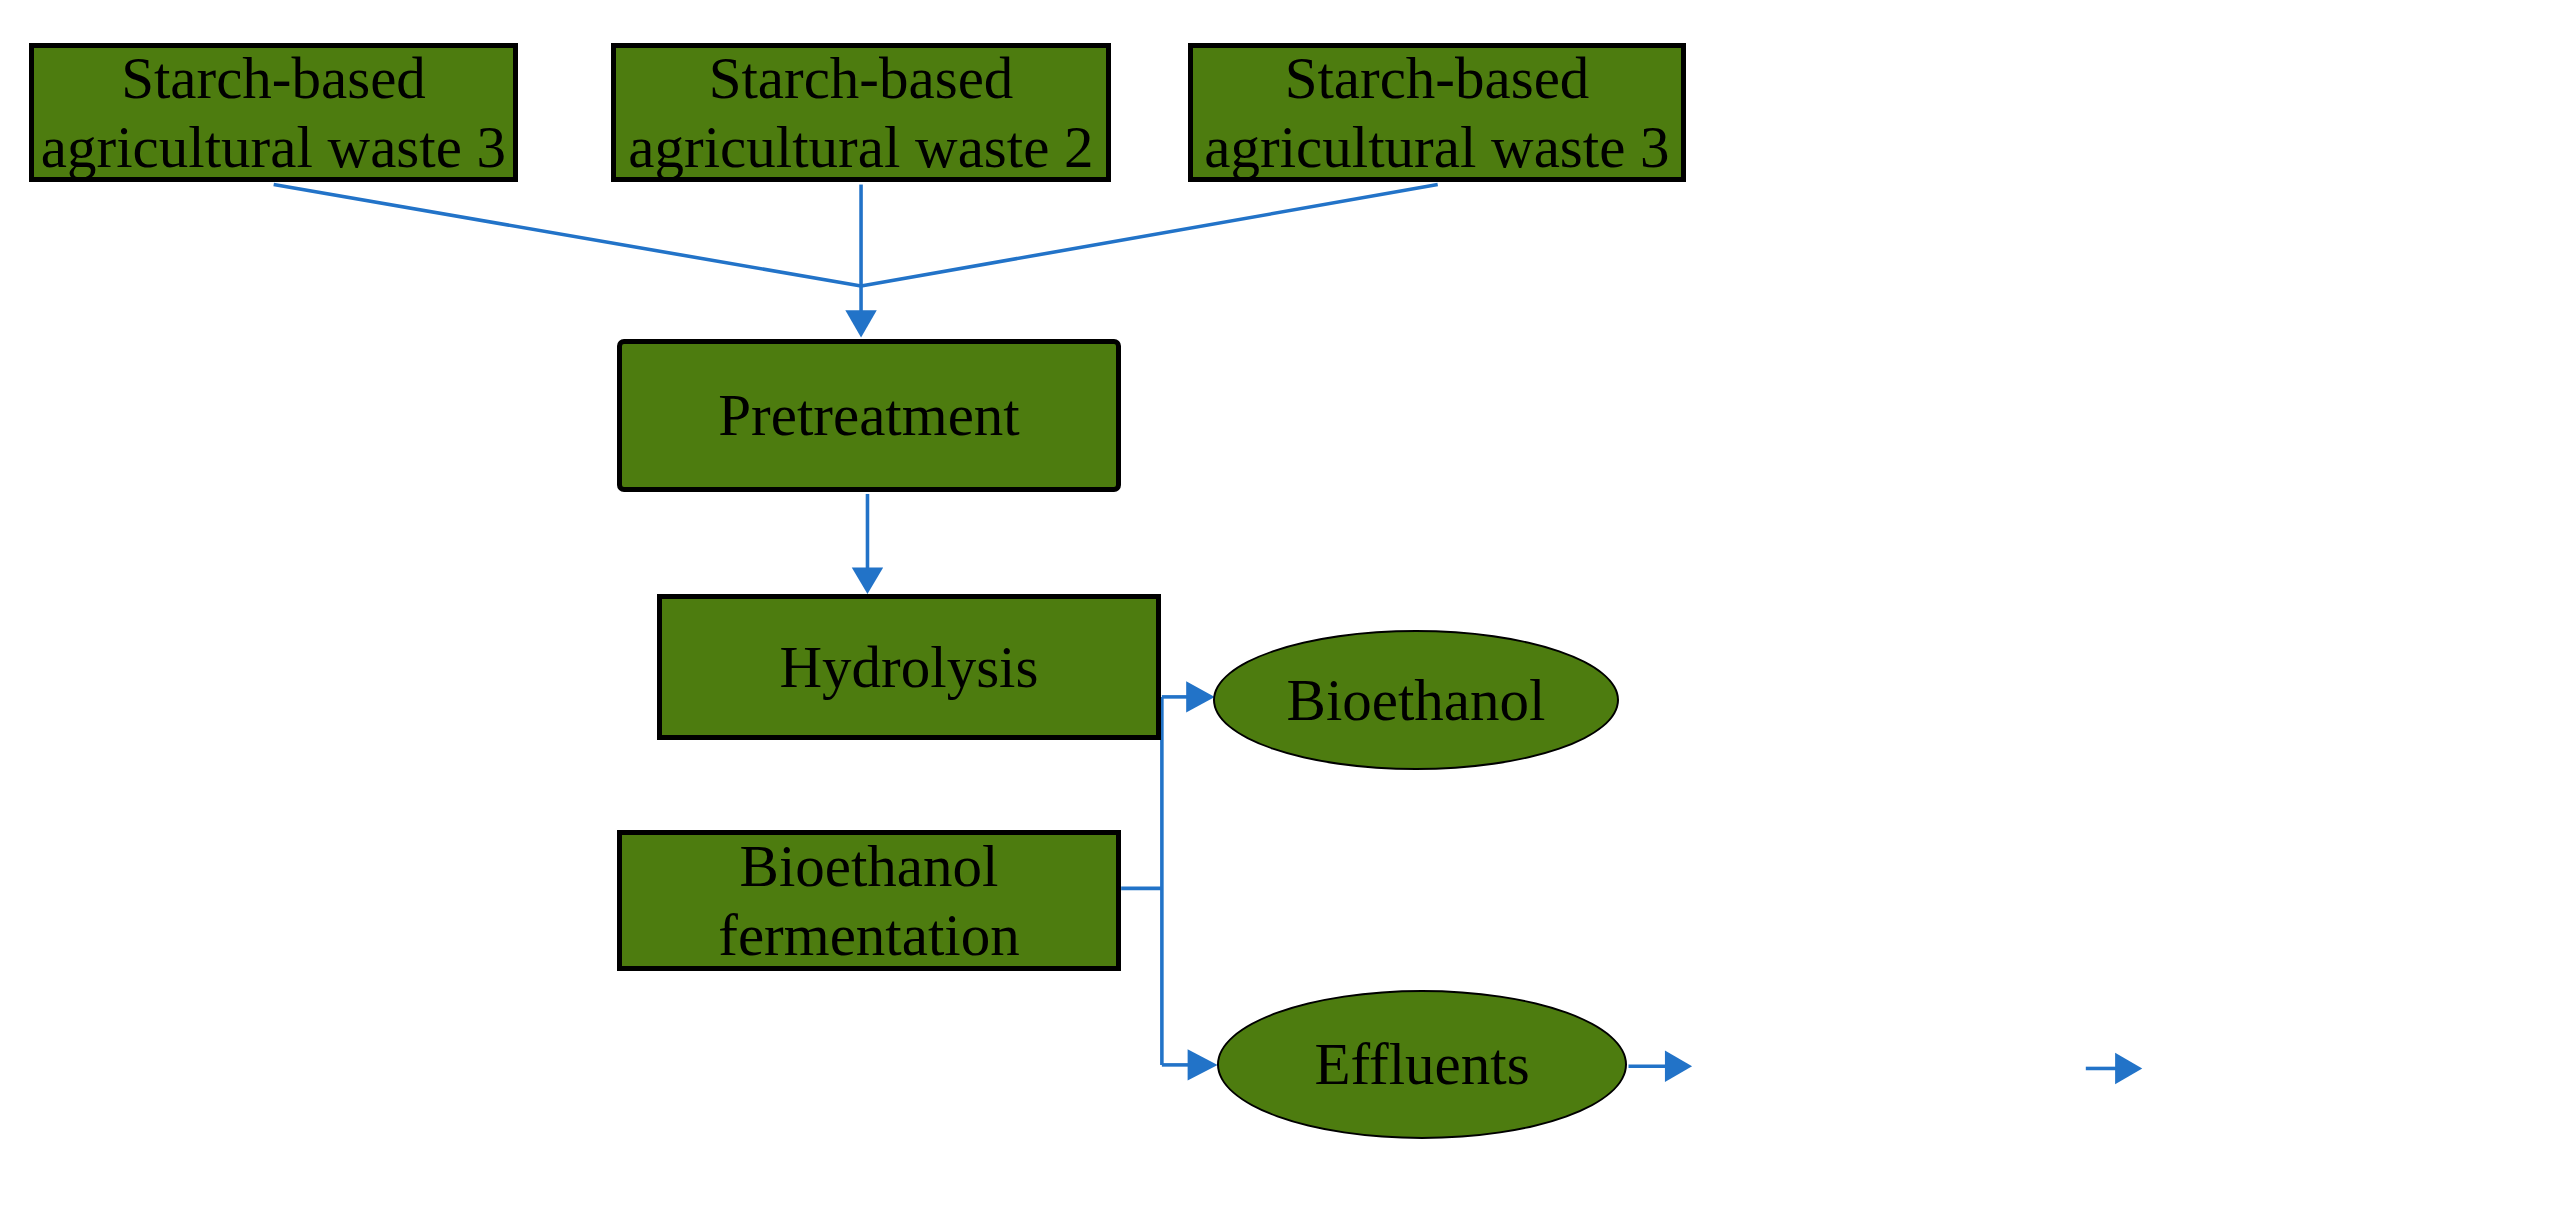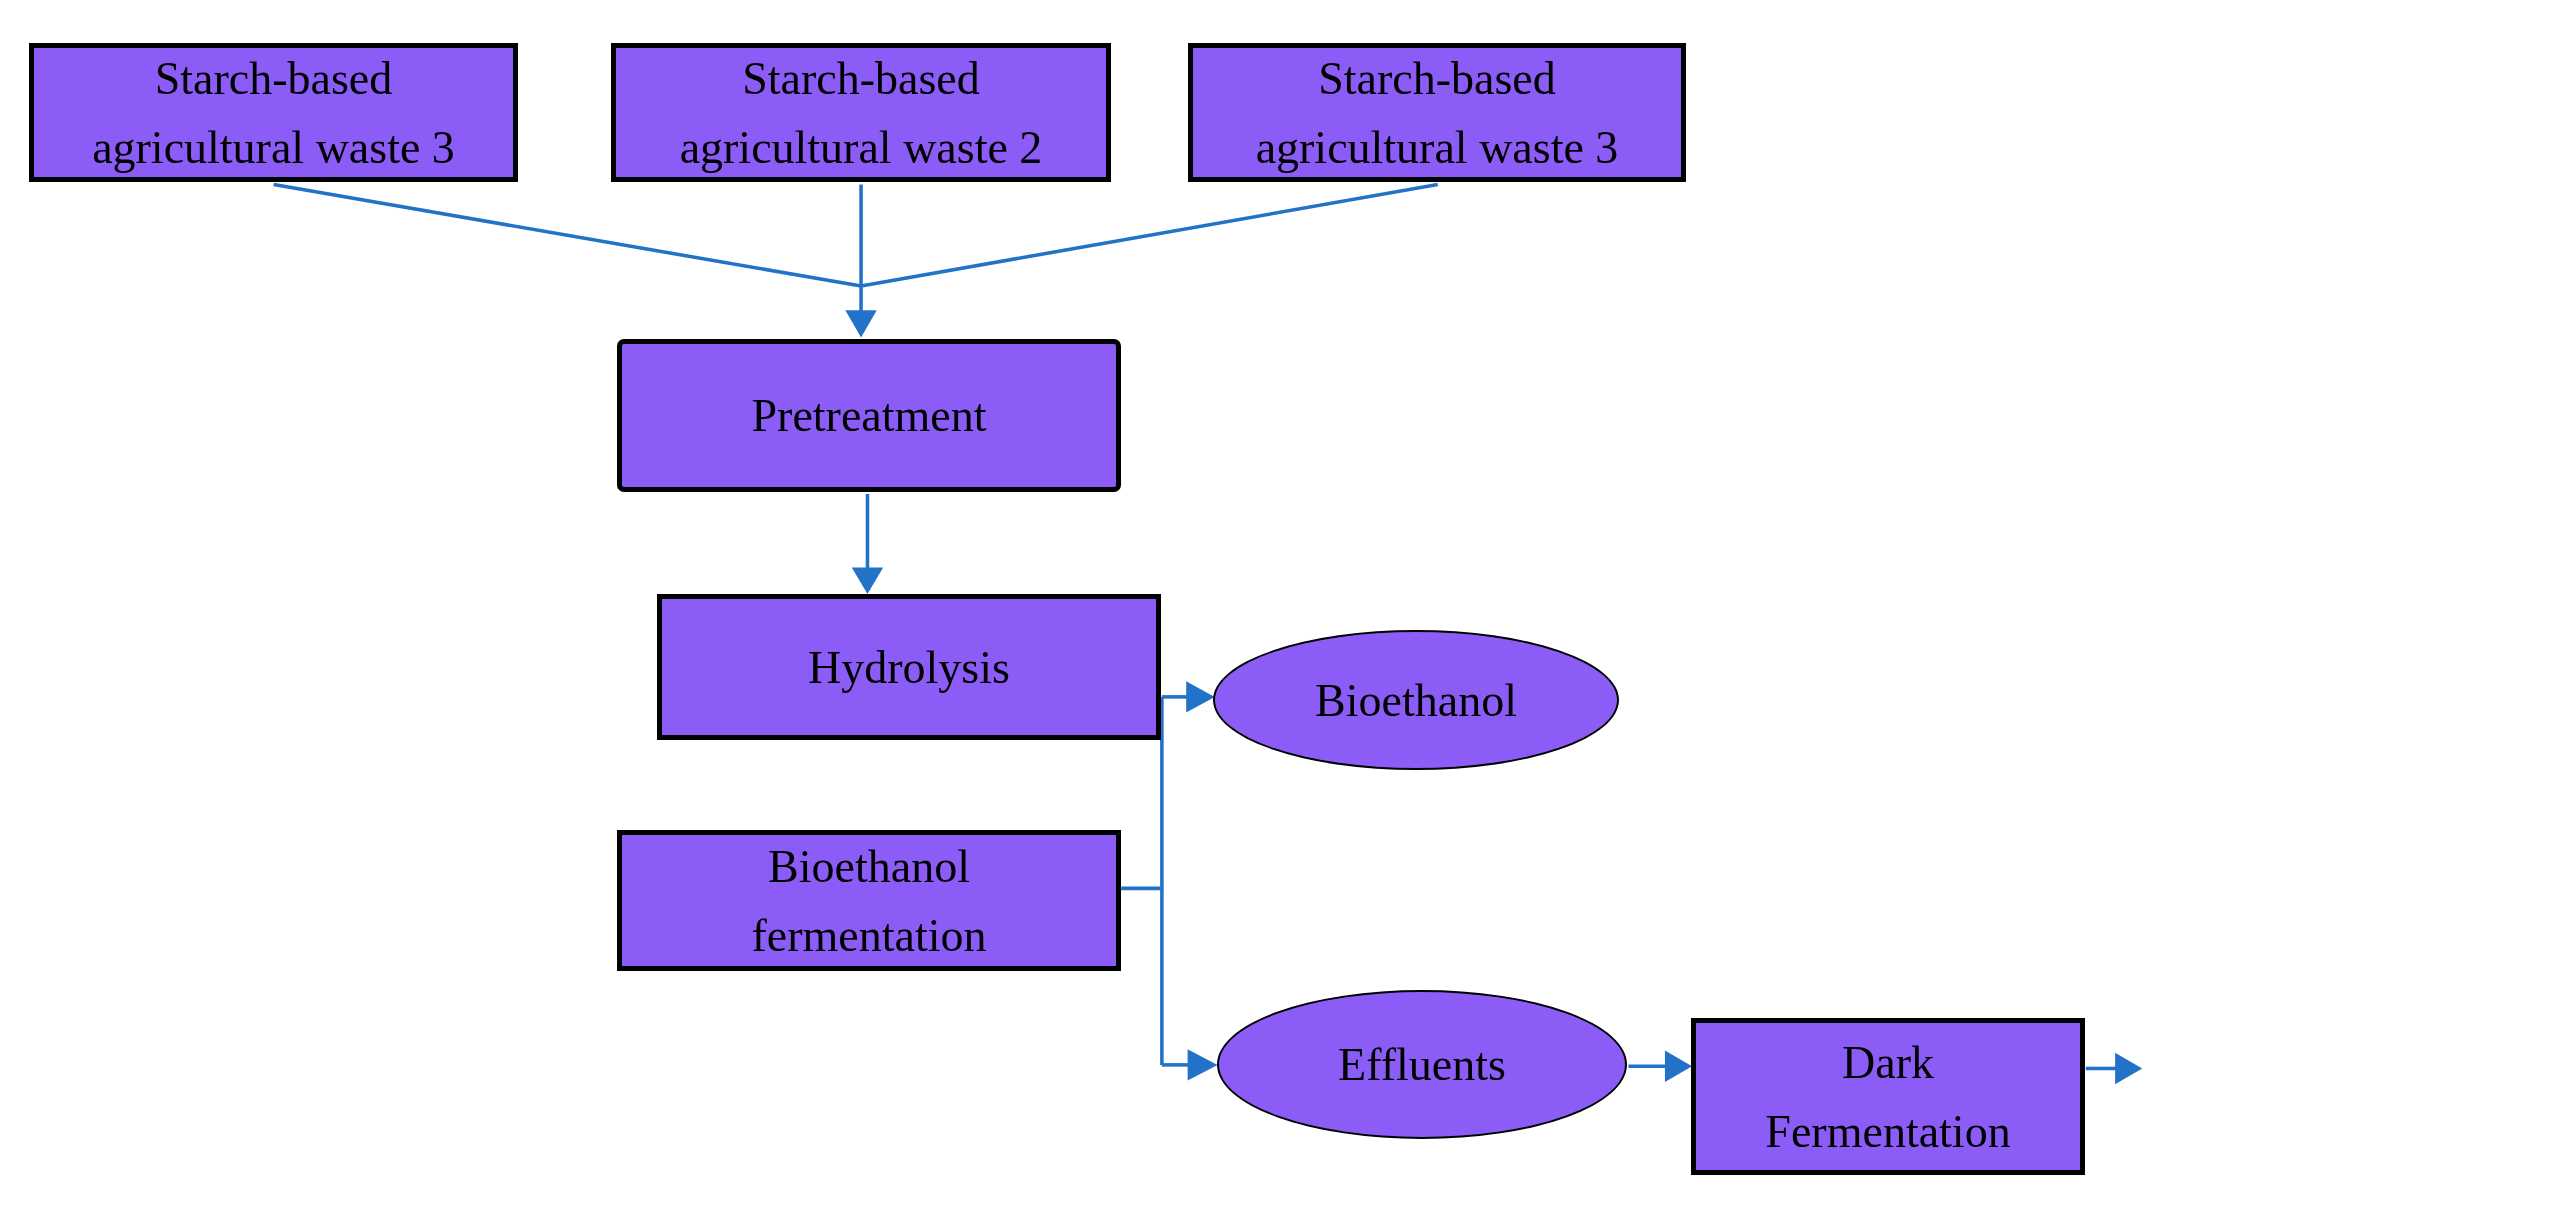--- a/index.html
+++ b/index.html
@@ -14,28 +14,28 @@
   }
   svg.edges {
     position: absolute;
     left: 0; top: 0;
     width: 2576px; height: 1208px;
     z-index: 1;
   }
   .node {
     position: absolute;
     box-sizing: border-box;
-    background: #8b5cf6;
+    background: #4d7c0f;
     display: flex;
     flex-direction: column;
     align-items: center;
     justify-content: center;
     text-align: center;
     z-index: 2;
-    font-size: 46px;
+    font-size: 59px;
     font-family: Liberation Serif, serif;
   }
   .node .ln {
     display: block;
     line-height: 69px;
     white-space: nowrap;
   }
   .box { border: 5px solid #000000; }
   .ellipse { border: 2.1px solid #000000; border-radius: 50%; }
 
@@ -114,19 +114,15 @@
     <span class="ln">fermentation</span>
   </div>
 
   <div class="node ellipse e-bio">
     <span class="ln">Bioethanol</span>
   </div>
   <div class="node ellipse e-eff">
     <span class="ln">Effluents</span>
   </div>
 
-  <div class="node box n-dark">
-    <span class="ln">Dark</span>
-    <span class="ln">Fermentation</span>
-  </div>
 
 </div>
 
 
 </body></html>

